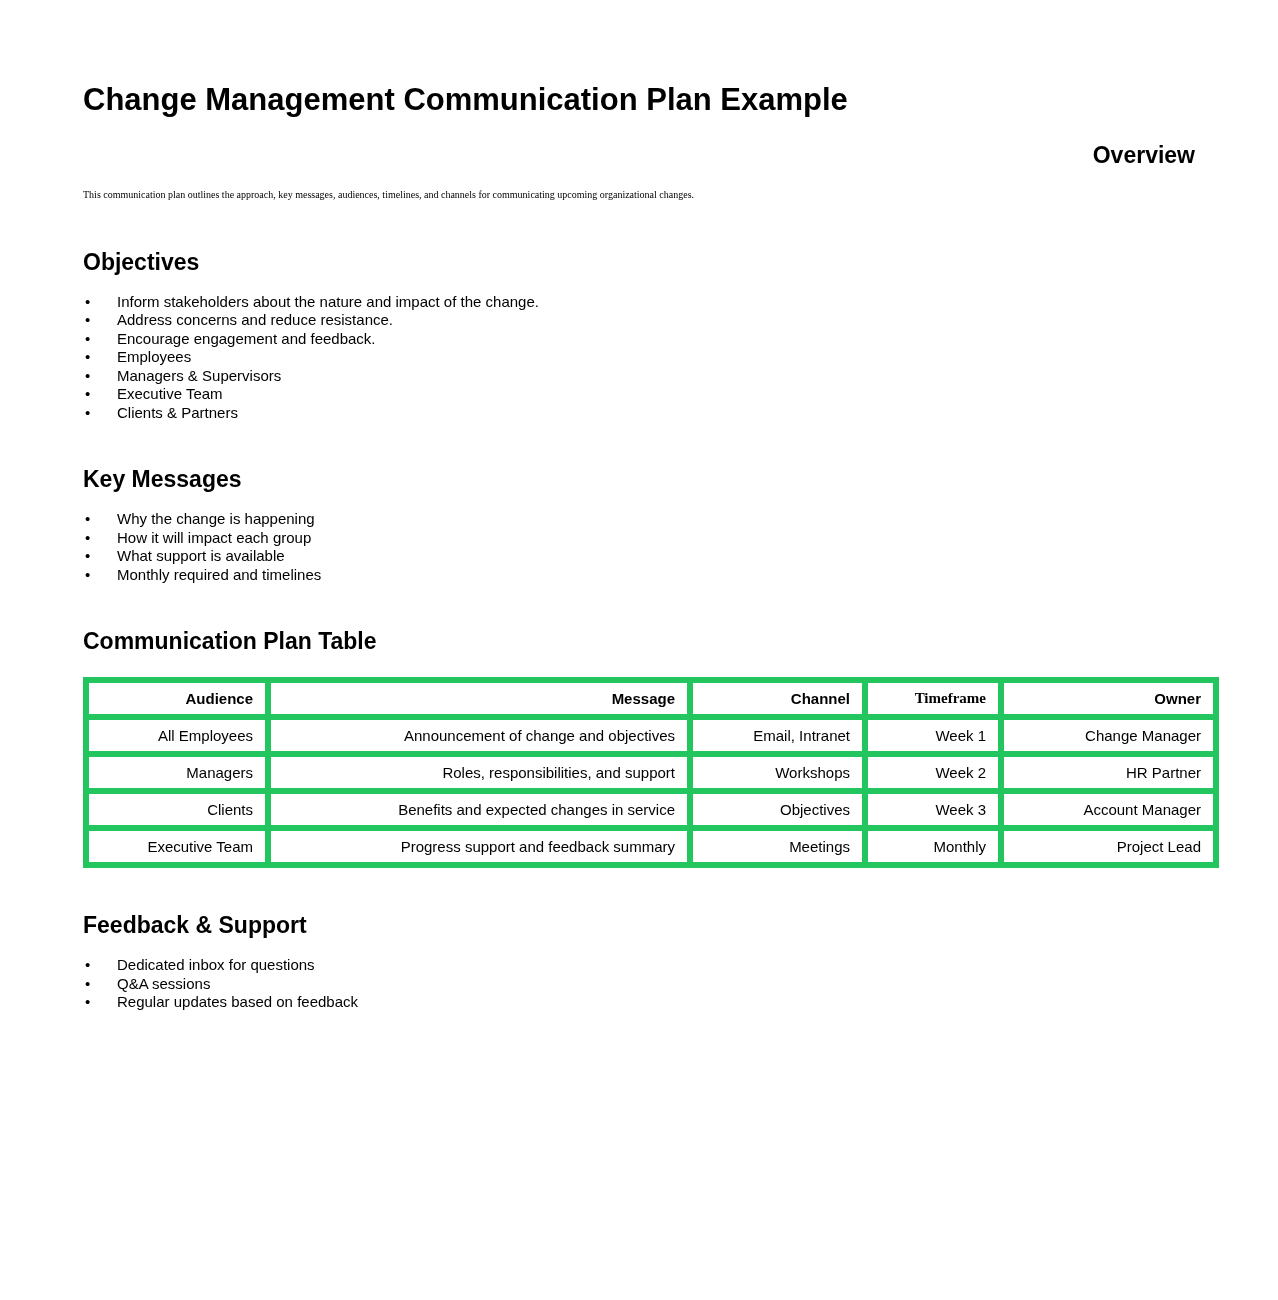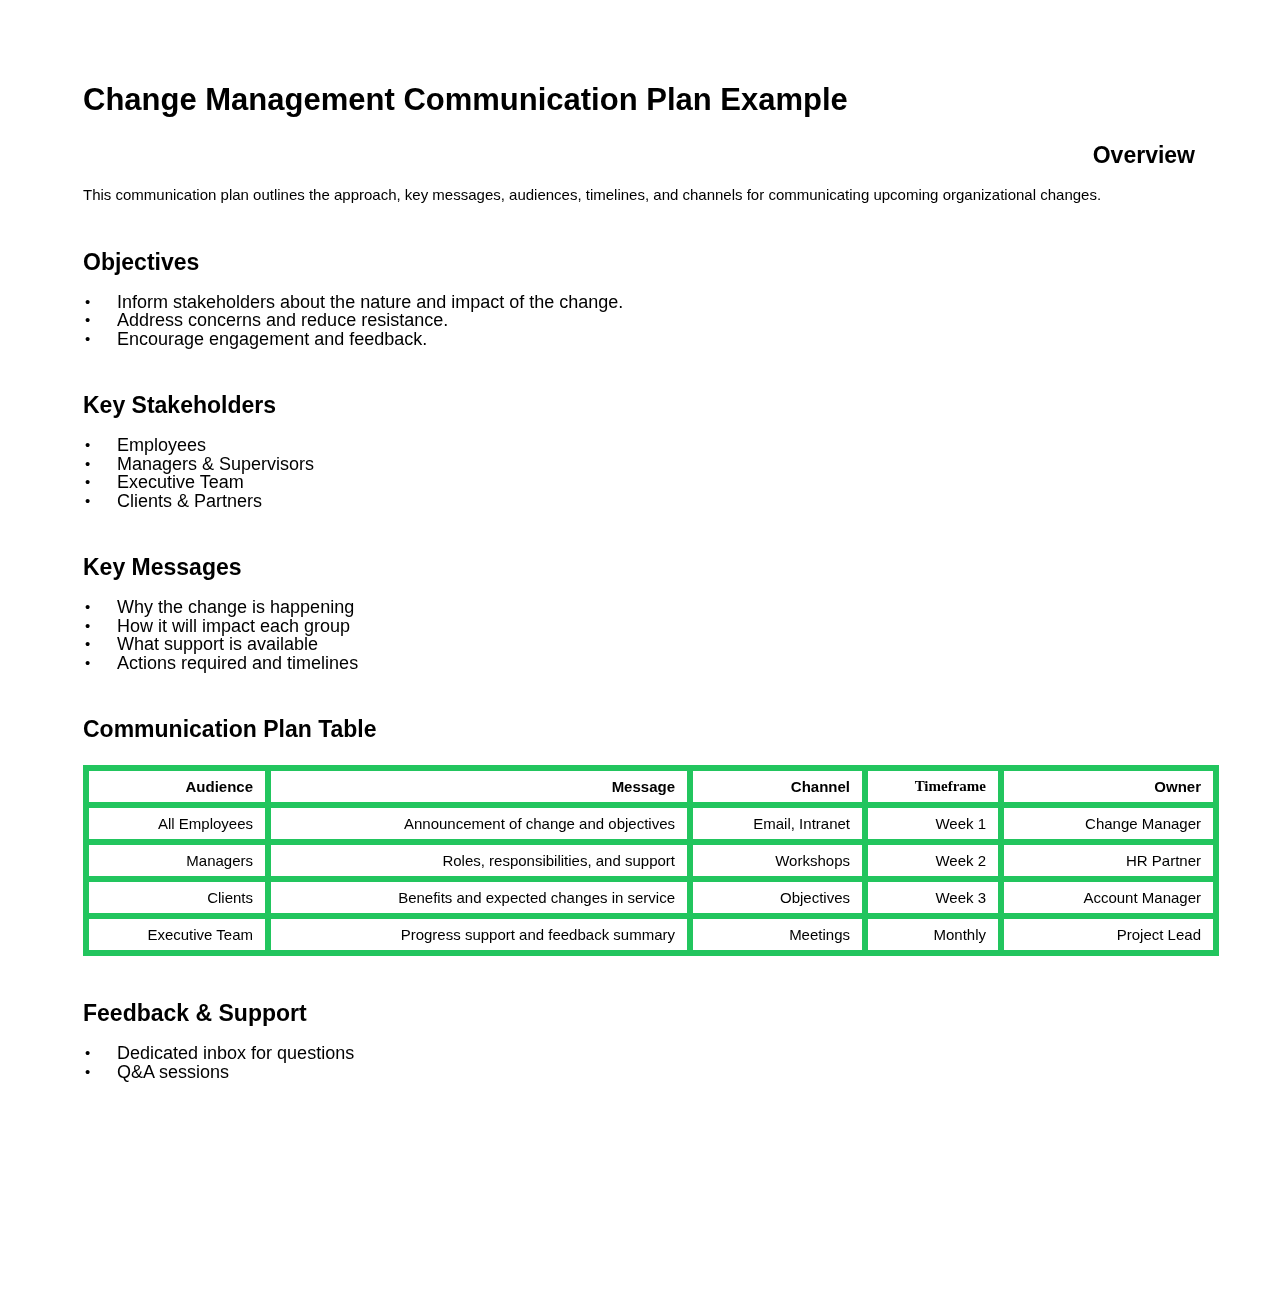--- a/index.html
+++ b/index.html
@@ -26,33 +26,34 @@
   h2 {
     font-size: 23px;
     font-weight: bold;
     margin: 44px 0 17px 0;
   }
   h2.first-heading {
     margin-top: 24px;
     text-align: right;
   }
   p.body-text {
-    font-size: 15px;
+    font-size: 10px;
     margin: 0;
     line-height: 18.5px;
+    font-family: Liberation Serif, serif;
   }
   ul.bullet-list {
     list-style: none;
     margin: 0;
     padding: 0;
   }
   ul.bullet-list li {
     position: relative;
     padding-left: 34px;
-    font-size: 18px;
+    font-size: 15px;
     line-height: 18.5px;
   }
   ul.bullet-list li::before {
     content: "\2022";
     position: absolute;
     left: 2px;
     top: 0;
     font-size: 15px;
     line-height: 18.5px;
   }
@@ -98,36 +99,35 @@
   <div>
     <h2>Objectives</h2>
     <ul class="bullet-list">
       <li>Inform stakeholders about the nature and impact of the change.</li>
       <li>Address concerns and reduce resistance.</li>
       <li>Encourage engagement and feedback.</li>
     </ul>
   </div>
 
   <div>
-    <h2>Key Stakeholders</h2>
     <ul class="bullet-list">
       <li>Employees</li>
       <li>Managers &amp; Supervisors</li>
       <li>Executive Team</li>
       <li>Clients &amp; Partners</li>
     </ul>
   </div>
 
   <div>
     <h2>Key Messages</h2>
     <ul class="bullet-list">
       <li>Why the change is happening</li>
       <li>How it will impact each group</li>
       <li>What support is available</li>
-      <li>Actions required and timelines</li>
+      <li>Monthly required and timelines</li>
     </ul>
   </div>
 
   <div>
     <h2>Communication Plan Table</h2>
     <table class="plan-table">
       <thead>
         <tr>
           <th class="col-audience">Audience</th>
           <th class="col-message">Message</th>
@@ -167,16 +167,17 @@
         </tr>
       </tbody>
     </table>
   </div>
 
   <div>
     <h2>Feedback &amp; Support</h2>
     <ul class="bullet-list">
       <li>Dedicated inbox for questions</li>
       <li>Q&amp;A sessions</li>
+      <li>Regular updates based on feedback</li>
     </ul>
   </div>
 
 </main>
 
 </body></html>

